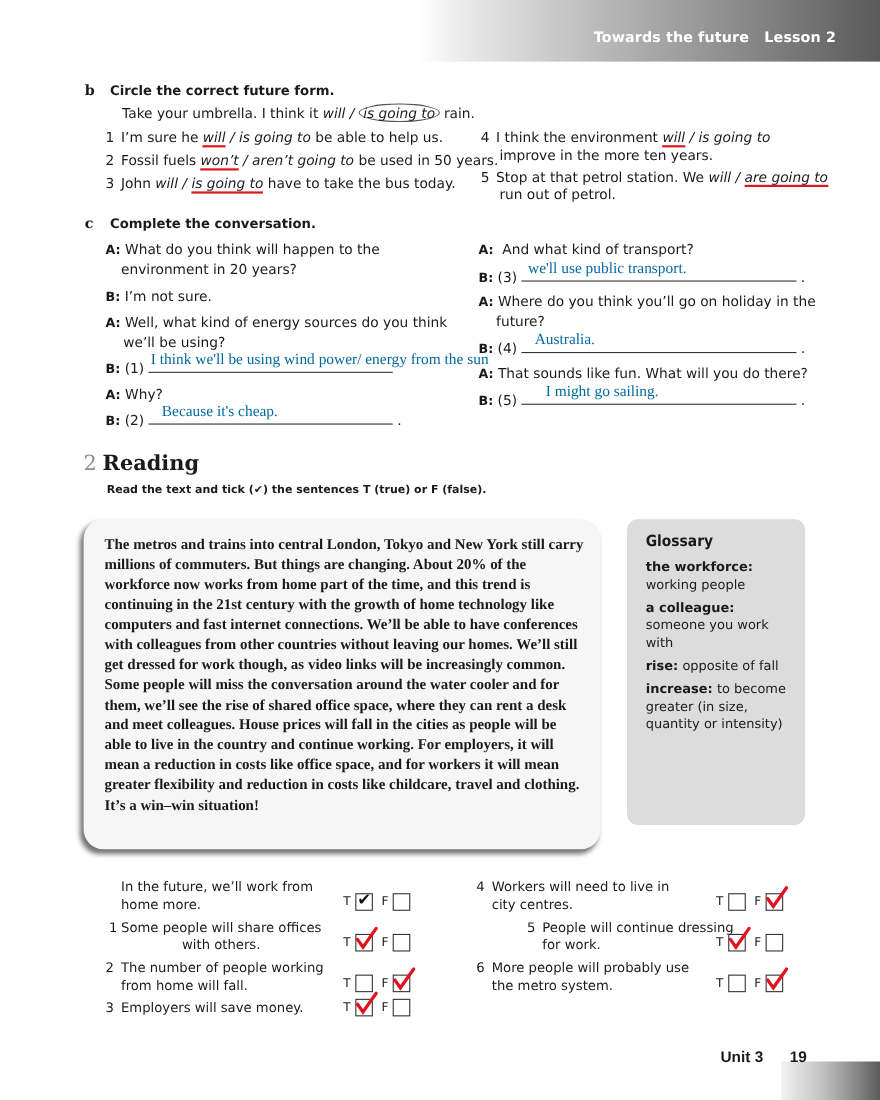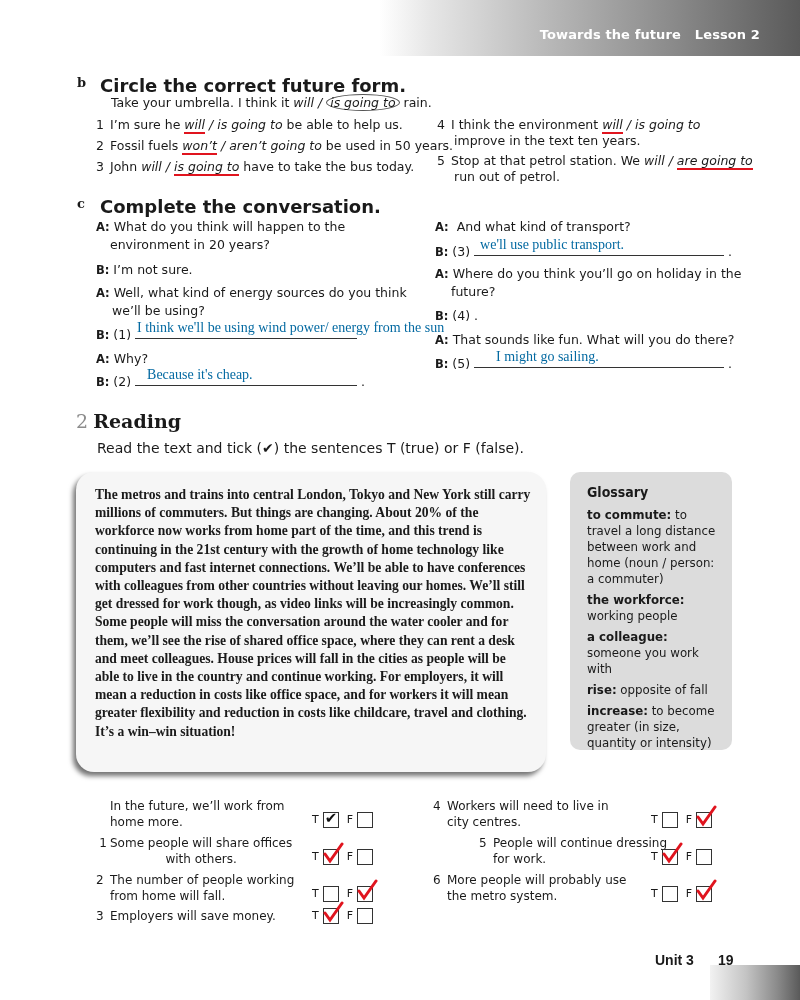--- a/index.html
+++ b/index.html
@@ -12,42 +12,42 @@
     background: linear-gradient(to right, #ffffff 0%, #e6e6e6 12%, #b8b8b8 40%, #8a8a8a 70%, #5a5a5a 100%);
   }
   .header-title {
     position: absolute; right: 40px; top: 27px;
     font-family: "DejaVu Sans", sans-serif; font-weight: bold; font-size: 13px; color: #ffffff;
     letter-spacing: 0.1px; white-space: nowrap;
   }
   .header-title .lesson { margin-left: 14px; }
   .abs { position: absolute; white-space: nowrap; }
   .ex-letter { font-family: "DejaVu Serif", serif; font-weight: bold; font-size: 13px; }
-  .ex-title { font-family: "DejaVu Sans", sans-serif; font-weight: bold; font-size: 18px; }
+  .ex-title { font-family: "DejaVu Sans", sans-serif; font-weight: bold; font-size: 12px; }
   .line { font-size: 12.5px; line-height: 16px; }
   .num { display: inline-block; width: 14px; }
   .it { font-style: italic; }
   .ul-red { border-bottom: 2px solid #e0141e; padding-bottom: 0px; }
   .circled { border: 1.2px solid #555; border-radius: 50%; padding: 0 3px; }
 
   
   .spk { font-weight: bold; font-size: 11.5px; }
   .conv { font-size: 12.5px; line-height: 18px; }
   .blank {
     display: inline-block; border-bottom: 1px solid #333; height: 14px; vertical-align: baseline; position: relative;
   }
   .hand {
     position: absolute; left: 12px; bottom: 1px;
     font-family: "Liberation Serif", serif; font-size: 14px; color: #0369a1; white-space: nowrap;
   }
 
   
   .sec-num { font-family: "DejaVu Serif", serif; font-size: 19px; color: #8c8c8c; }
   .sec-title { font-family: "DejaVu Serif", serif; font-size: 19px; font-weight: bold; color: #1a1a1a; }
-  .reading-instr { font-family: "DejaVu Sans", sans-serif; font-weight: normal; font-size: 14px; }
+  .reading-instr { font-family: "DejaVu Sans", sans-serif; font-weight: bold; font-size: 10px; }
 
   .text-card {
     position: absolute; left: 76px; top: 472px; width: 470px; height: 300px;
     background: #f6f6f6; border-radius: 18px;
     box-shadow: -3px 4px 5px rgba(0,0,0,0.55);
     padding: 14px 14px 14px 19px;
   }
   .text-card p {
     font-family: "Liberation Serif", serif; font-weight: bold; font-size: 13.6px; line-height: 18.2px; color: #1a1a1a;
   }
@@ -101,21 +101,21 @@
 <div class="abs line" style="left:96px; top:138px;">
   <span class="num">2</span><span>Fossil fuels </span><span class="it ul-red">won’t</span><span class="it"> / </span><span class="it">aren’t going to</span><span> be used in 50 years.</span>
 </div>
 <div class="abs line" style="left:96px; top:159px;">
   <span class="num">3</span><span>John </span><span class="it">will</span><span class="it"> / </span><span class="it ul-red">is going to</span><span> have to take the bus today.</span>
 </div>
 
 <div class="abs line" style="left:437px; top:117px;">
   <span class="num">4</span><span>I think the environment </span><span class="it ul-red">will</span><span class="it"> / </span><span class="it">is going to</span>
 </div>
-<div class="abs line" style="left:454px; top:133px;">improve in the text ten years.</div>
+<div class="abs line" style="left:454px; top:133px;">improve in the more ten years.</div>
 
 <div class="abs line" style="left:437px; top:153px;">
   <span class="num">5</span><span>Stop at that petrol station. We </span><span class="it">will</span><span class="it"> / </span><span class="it ul-red">are going to</span>
 </div>
 <div class="abs line" style="left:454px; top:169px;">run out of petrol.</div>
 
 <div class="abs ex-letter" style="left:77px; top:196px;">c</div>
 <div class="abs ex-title" style="left:100px; top:196px;">Complete the conversation.</div>
 
 <div class="abs conv" style="left:96px; top:218px;">
@@ -152,21 +152,21 @@
 <div class="abs conv" style="left:435px; top:242px;">
   <span class="spk">B:</span> <span>(3)</span>
   <span class="blank" style="width:250px;"><span class="hand" style="left:6px;">we'll use public transport.</span></span> .
 </div>
 <div class="abs conv" style="left:435px; top:265px;">
   <span class="spk">A:</span> <span>Where do you think you’ll go on holiday in the</span>
 </div>
 <div class="abs conv" style="left:451px; top:283px;">future?</div>
 <div class="abs conv" style="left:435px; top:307px;">
   <span class="spk">B:</span> <span>(4)</span>
-   .
+  <span class="blank" style="width:250px;"><span class="hand">Australia.</span></span> .
 </div>
 <div class="abs conv" style="left:435px; top:331px;">
   <span class="spk">A:</span> <span>That sounds like fun. What will you do there?</span>
 </div>
 <div class="abs conv" style="left:435px; top:354px;">
   <span class="spk">B:</span> <span>(5)</span>
   <span class="blank" style="width:250px;"><span class="hand" style="left:22px;">I might go sailing.</span></span> .
 </div>
 
 <div class="abs" style="left:76px; top:410px;">
@@ -174,21 +174,20 @@
   <span class="sec-title">Reading</span>
 </div>
 <div class="abs reading-instr" style="left:97px; top:440px;">Read the text and tick (✔) the sentences T (true) or F (false).</div>
 
 <div class="text-card">
   <p>The metros and trains into central London, Tokyo and New York still carry millions of commuters. But things are changing. About 20% of the workforce now works from home part of the time, and this trend is continuing in the 21st century with the growth of home technology like computers and fast internet connections. We’ll be able to have conferences with colleagues from other countries without leaving our homes. We’ll still get dressed for work though, as video links will be increasingly common. Some people will miss the conversation around the water cooler and for them, we’ll see the rise of shared office space, where they can rent a desk and meet colleagues. House prices will fall in the cities as people will be able to live in the country and continue working. For employers, it will mean a reduction in costs like office space, and for workers it will mean greater flexibility and reduction in costs like childcare, travel and clothing. It’s a win–win situation!</p>
 </div>
 
 <div class="glossary">
   <h3>Glossary</h3>
-  <div class="gl-item"><b>to commute:</b><span> to travel a long distance between work and home (noun / person: a commuter)</span></div>
   <div class="gl-item"><b>the workforce:</b><br><span> working people</span></div>
   <div class="gl-item"><b>a colleague:</b><span> someone you work with</span></div>
   <div class="gl-item"><b>rise:</b><span> opposite of fall</span></div>
   <div class="gl-item"><b>increase:</b><span> to become greater (in size, quantity or intensity)</span></div>
 </div>
 
 <div class="tf-row" style="left:96px; top:798px;">
   <div class="tf-text" style="left:14px; top:0;"><span>In the future, we’ll work from</span><br><span>home more.</span></div>
   <div class="tf-boxes" style="left:216px; top:14px;">
     <span class="lbl">T</span>

